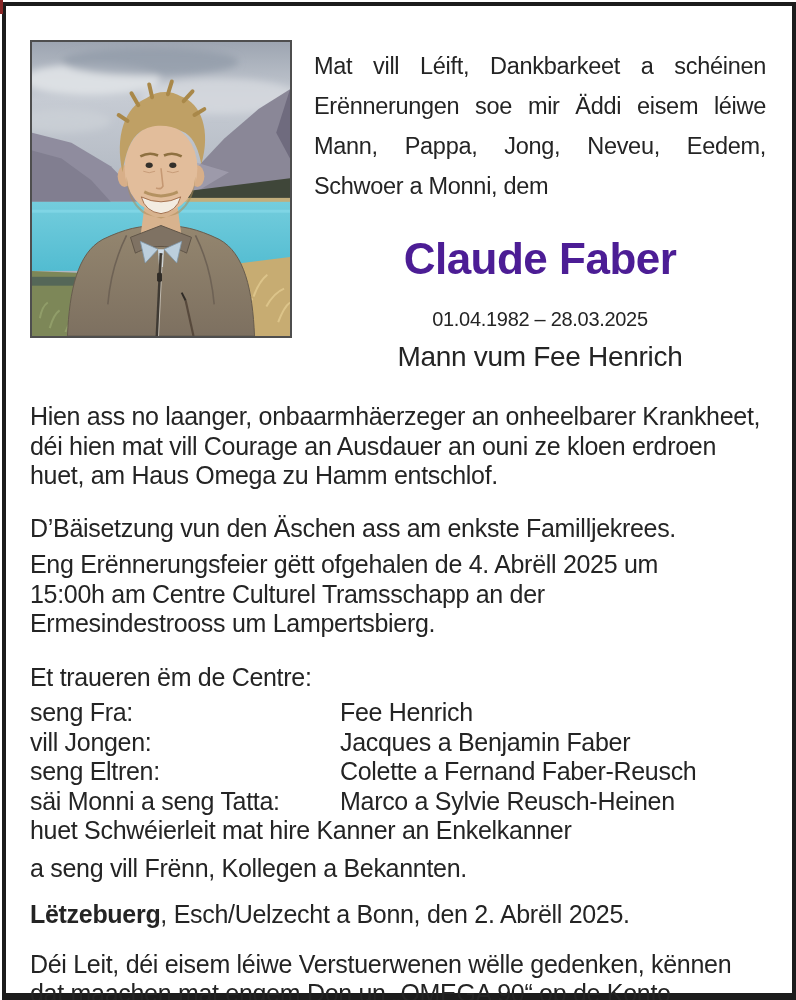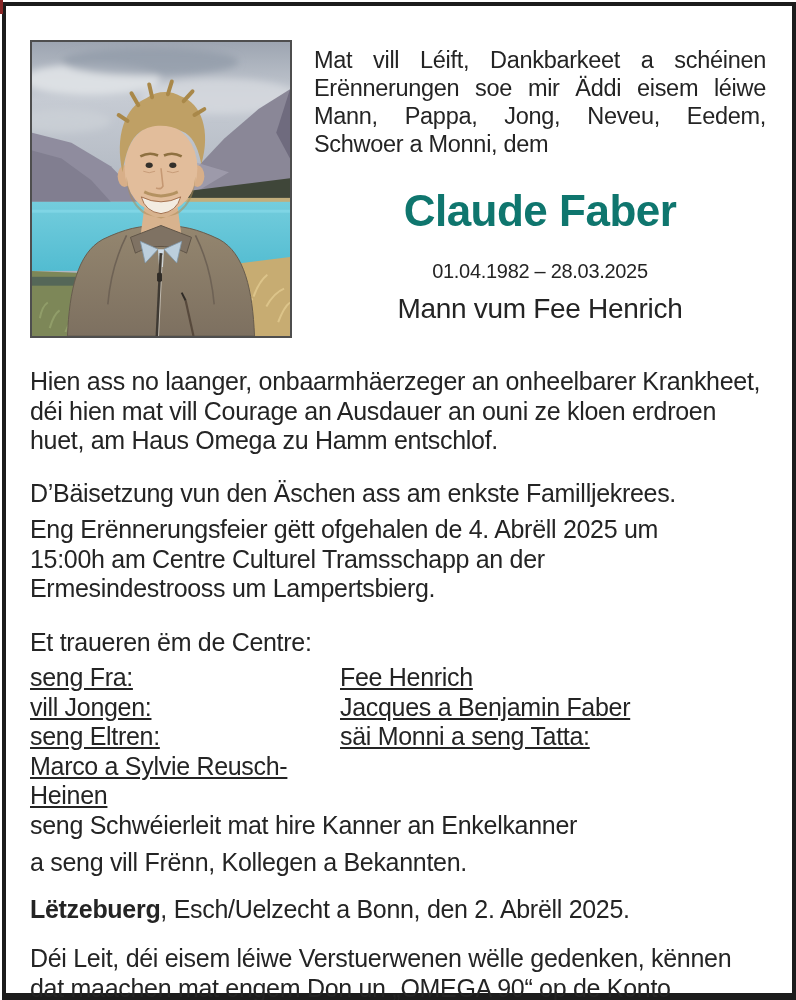--- a/index.html
+++ b/index.html
@@ -20,35 +20,35 @@
     letter-spacing:-0.3px;
   }
   .header{display:flex;align-items:flex-start;}
   .photo{
     width:258px;height:294px;border:2px solid #4e4e4e;flex:none;
     background:#b0b7c1;overflow:hidden;
   }
   .photo svg{display:block;width:100%;height:100%;}
   .head-right{flex:1;margin-left:22px;}
   .intro{
-    margin:6px 0 0 0;font-size:23.5px;line-height:28px;
+    margin:6px 0 0 0;font-size:23.5px;line-height:40px;
     text-align:justify;text-align-last:left;
   }
   .deceased-name{
     margin:30px 0 0 0;font-size:44px;line-height:46px;font-weight:700;
-    text-align:center;color:#0f766e;letter-spacing:-0.5px;
+    text-align:center;color:#4c1d95;letter-spacing:-0.5px;
   }
   .dates{margin:26px 0 0 0;font-size:20px;text-align:center;}
   .relation{margin:10px 0 0 0;font-size:28px;text-align:center;}
   .main{margin-top:29px;font-size:25px;line-height:29.5px;}
   .para-illness{margin:0 0 23px 0;}
   .para-burial{margin:0 0 7px 0;}
   .para-memorial{margin:0 0 24px 0;max-width:650px;}
   .mourning-intro{margin:0 0 6px 0;}
-  .mourners{display:grid;grid-template-columns:310px 1fr;row-gap:0;text-decoration:underline;}
+  .mourners{display:grid;grid-template-columns:310px 1fr;row-gap:0;}
   .mourners div{line-height:29.5px;}
   .extra-line1{margin:0;}
   .extra-line2{margin:8px 0 0 0;}
   .dateline{margin:17px 0 0 0;}
   .dateline b{font-weight:700;}
   .donation{margin:20px 0 0 0;max-width:736px;}
 </style>
 </head>
 <body>
 
@@ -179,25 +179,26 @@
     <p class="para-memorial">Eng Erënnerungsfeier gëtt ofgehalen de 4. Abrëll 2025 um 15:00h am Centre Culturel Tramsschapp an der Ermesindestrooss um Lampertsbierg.</p>
 
     <p class="mourning-intro">Et traueren ëm de Centre:</p>
 
     <div class="mourners">
       <div>seng Fra:</div>
       <div>Fee Henrich</div>
       <div>vill Jongen:</div>
       <div>Jacques a Benjamin Faber</div>
       <div>seng Eltren:</div>
+      <div>Colette a Fernand Faber-Reusch</div>
       <div>säi Monni a seng Tatta:</div>
       <div>Marco a Sylvie Reusch-Heinen</div>
     </div>
 
-    <p class="extra-line1">seng Schwéierleit mat hire Kanner an Enkelkanner</p>
+    <p class="extra-line1">huet Schwéierleit mat hire Kanner an Enkelkanner</p>
     <p class="extra-line2">a seng vill Frënn, Kollegen a Bekannten.</p>
 
     <p class="dateline"><b>Lëtzebuerg</b><span>, Esch/Uelzecht a Bonn, den 2. Abrëll 2025.</span></p>
 
     <p class="donation">Déi Leit, déi eisem léiwe Verstuerwenen wëlle gedenken, kënnen dat maachen mat engem Don un „OMEGA 90“ op de Konto CCPLULL LU49 1111 0726 1761 0000 mam Vermierk „Don Claude Faber“.</p>
   </div>
 
 </div>
 
 </body></html>

